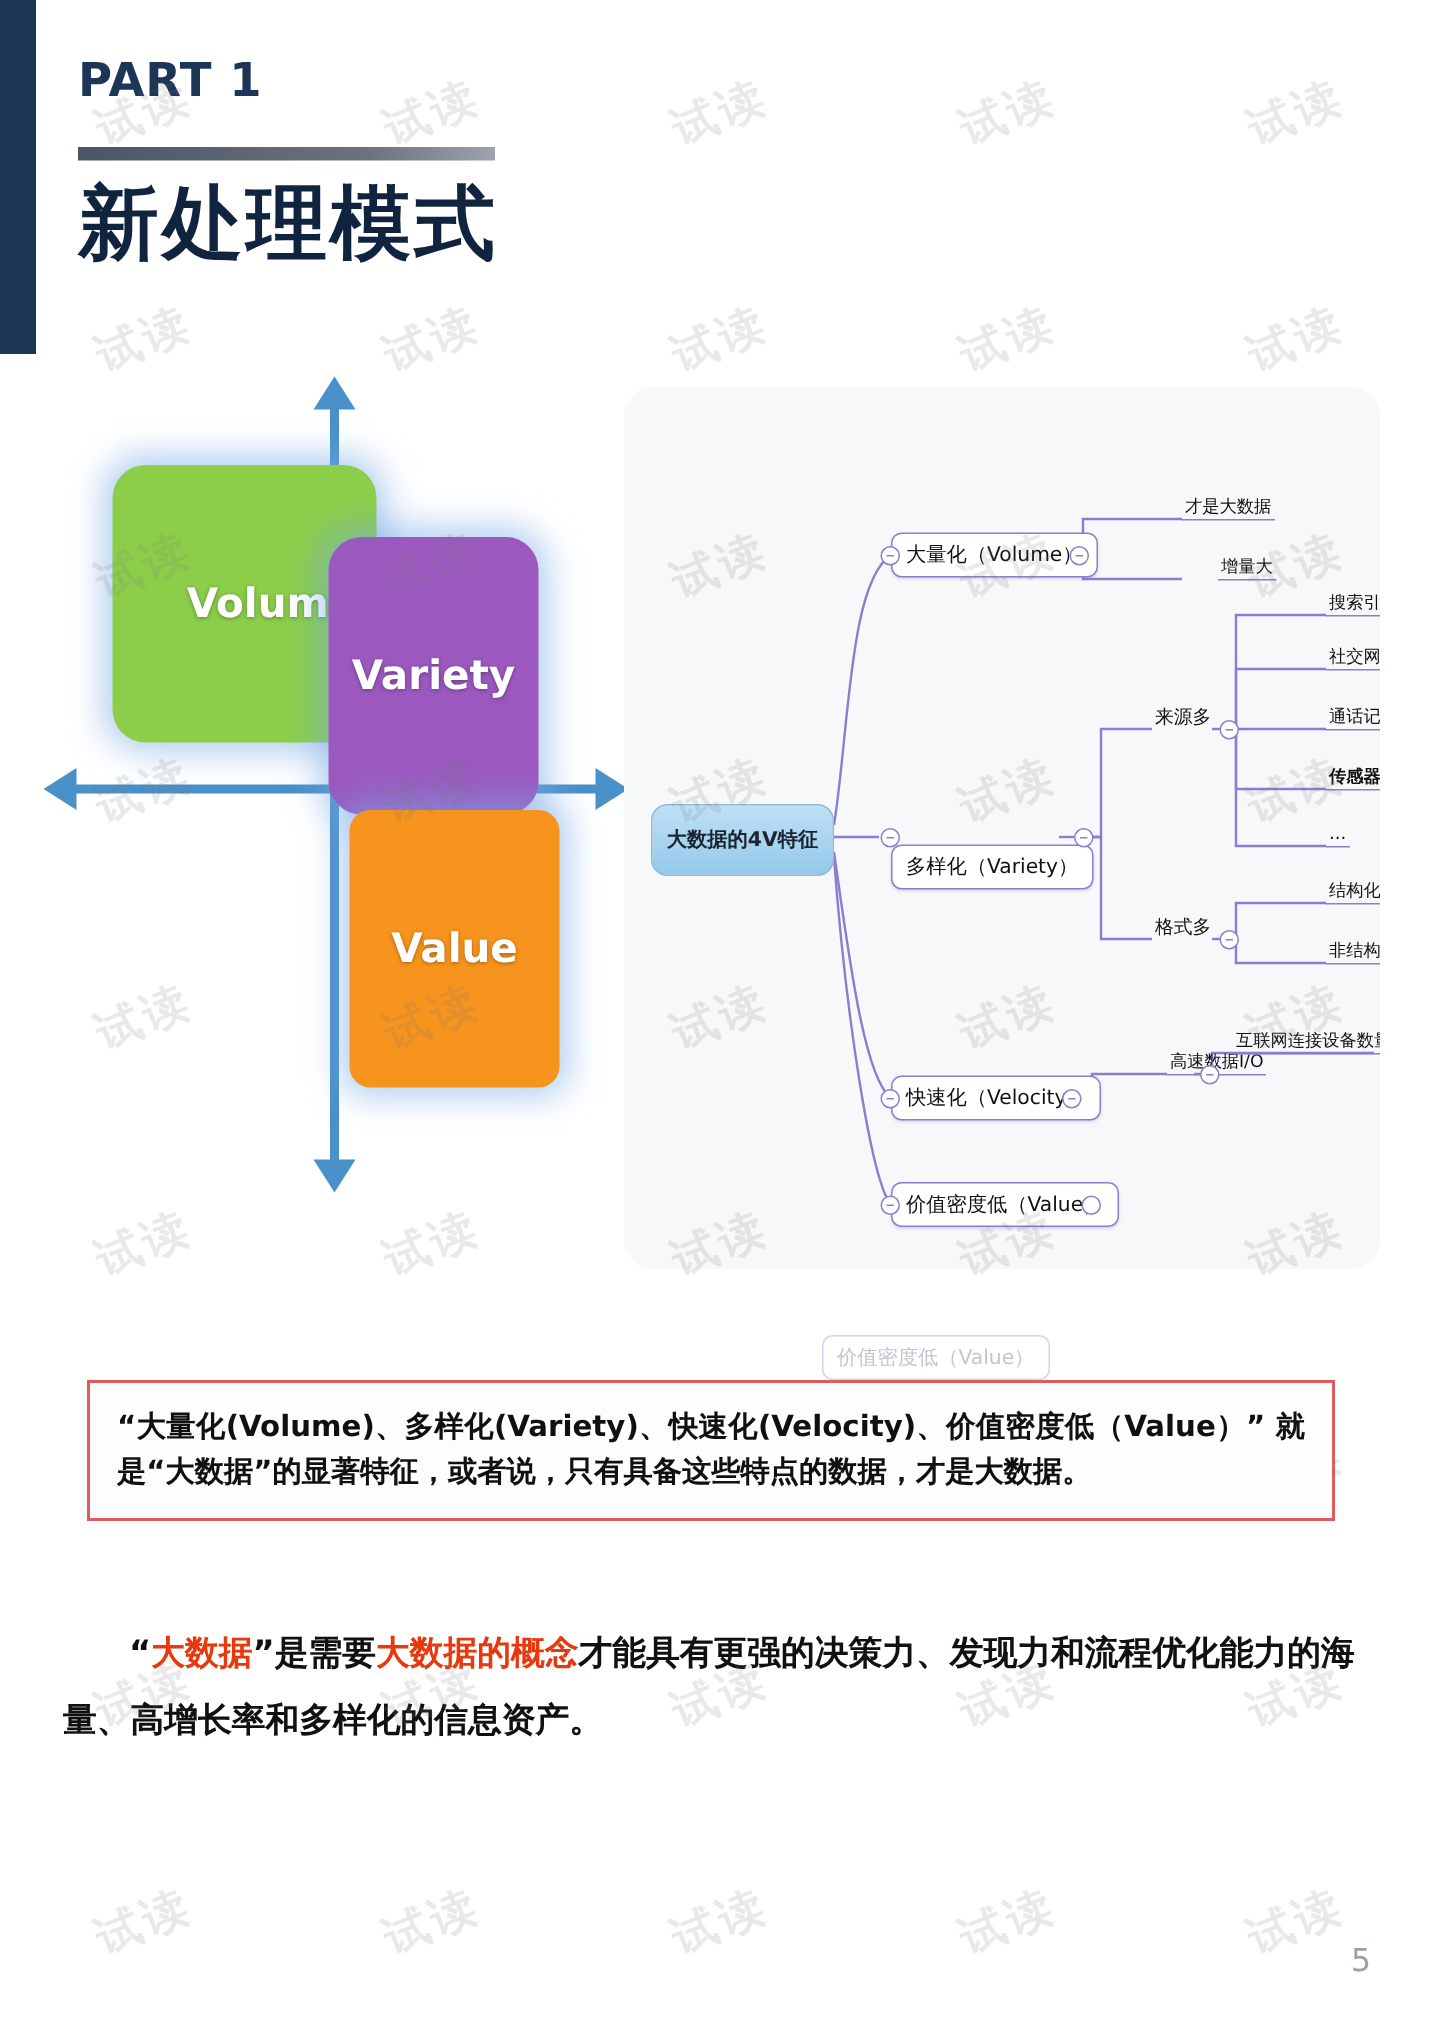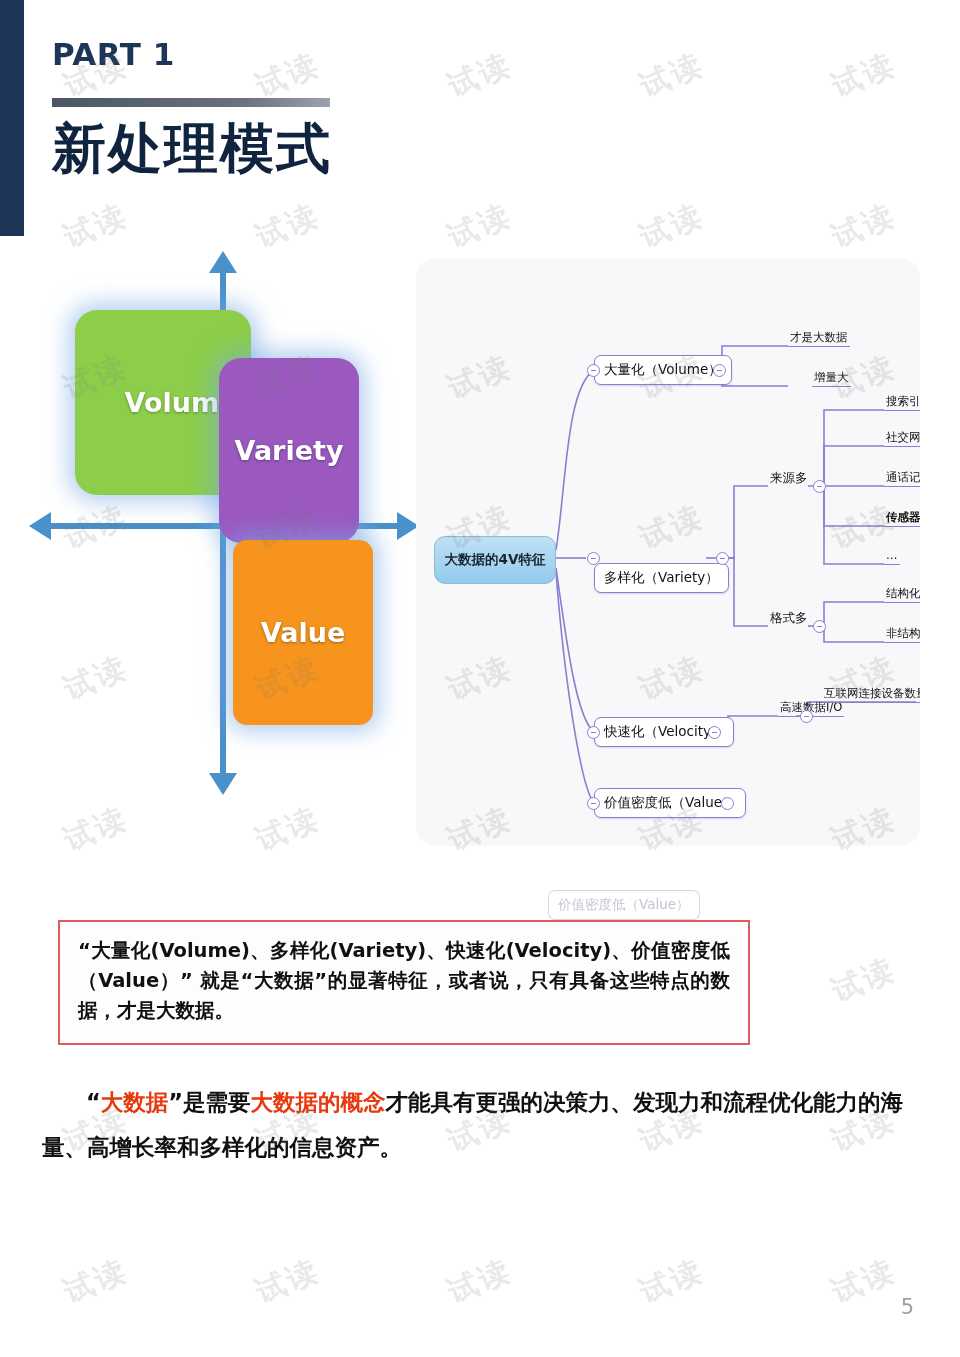--- a/index.html
+++ b/index.html
@@ -113,21 +113,21 @@
   .mm-dot{
     position:absolute;width:11px;height:11px;border-radius:50%;
     background:#fff;border:1.4px solid #8a7ed0;
     display:flex;align-items:center;justify-content:center;
   }
   .mm-dot:after{content:"";display:block;width:5px;height:1.4px;background:#8a7ed0;}
   .mm-dot.plain:after{display:none;}
 
   
   #callout{
-    position:absolute;left:58px;top:920px;width:692px;z-index:6;
+    position:absolute;left:58px;top:920px;width:832px;z-index:6;
     box-sizing:border-box;
     border:2px solid #e05c5c;background:#fdfdfd;
     padding:14px 18px 16px 18px;
   }
   #callout p{
     margin:0;font-size:19.5px;line-height:1.55;color:#101010;
     font-weight:bold;font-family:"DejaVu Sans",sans-serif;
     text-align:justify;
   }
 

